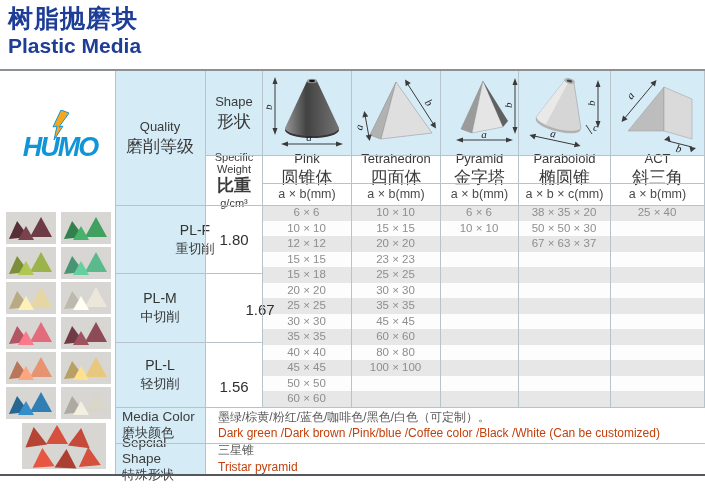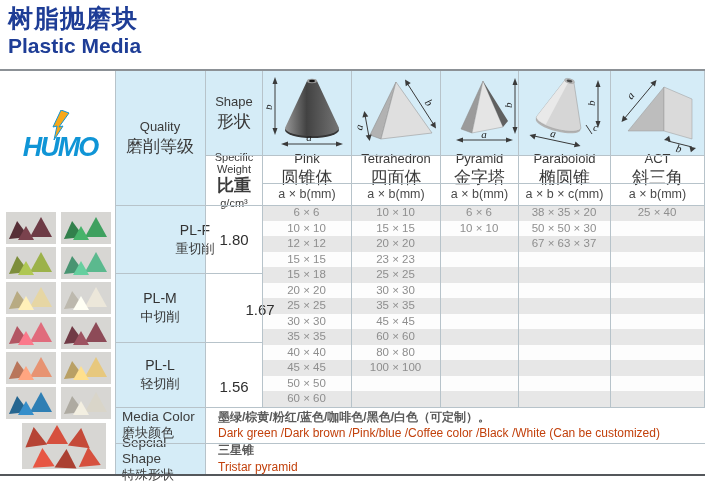--- a/index.html
+++ b/index.html
@@ -33,21 +33,21 @@
   
   .stripe{position:absolute;left:262px;width:443px;}
   .stripe.odd{background:#e7e7e7;}
   .stripe.even{background:#fdfdfd;}
   .scell{position:absolute;text-align:center;font-size:11.5px;color:#8e8e8e;line-height:15.5px;white-space:nowrap;}
   
   .flabel{position:absolute;left:122px;width:82px;display:flex;flex-direction:column;justify-content:center;color:#3c3c3c;}
   .flabel .en{font-size:13.5px;line-height:1.2;}
   .flabel .zh{font-size:13px;line-height:1.2;}
   .fvalue{position:absolute;left:218px;width:480px;display:flex;flex-direction:column;justify-content:center;}
-  .fvalue .zh{font-size:12px;color:#5a5a5a;line-height:1.35;font-weight:bold;}
+  .fvalue .zh{font-size:12px;color:#5a5a5a;line-height:1.35;}
   .fvalue .en{font-size:12px;color:#c2410c;line-height:1.35;}
   
   .logo{position:absolute;left:8px;top:132px;width:104px;text-align:center;}
   .logo .word{font-size:27px;font-weight:bold;font-style:italic;color:#1095d6;letter-spacing:-2px;}
   .logo svg{position:absolute;left:40px;top:-22px;}
   
   .diag{position:absolute;top:73px;height:80px;}
   .dim{font:italic 11px "Liberation Serif",serif;fill:#222;}
   
   .photo-grid{position:absolute;left:6px;top:212px;width:105px;display:grid;

